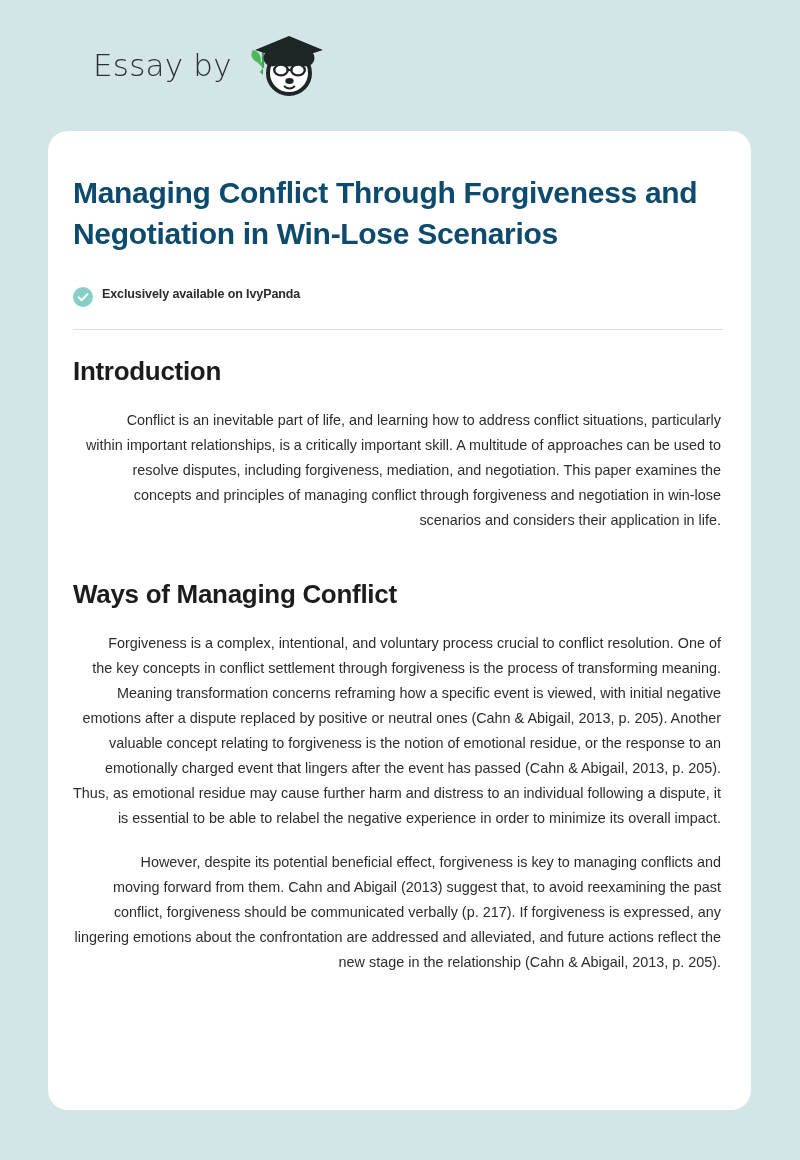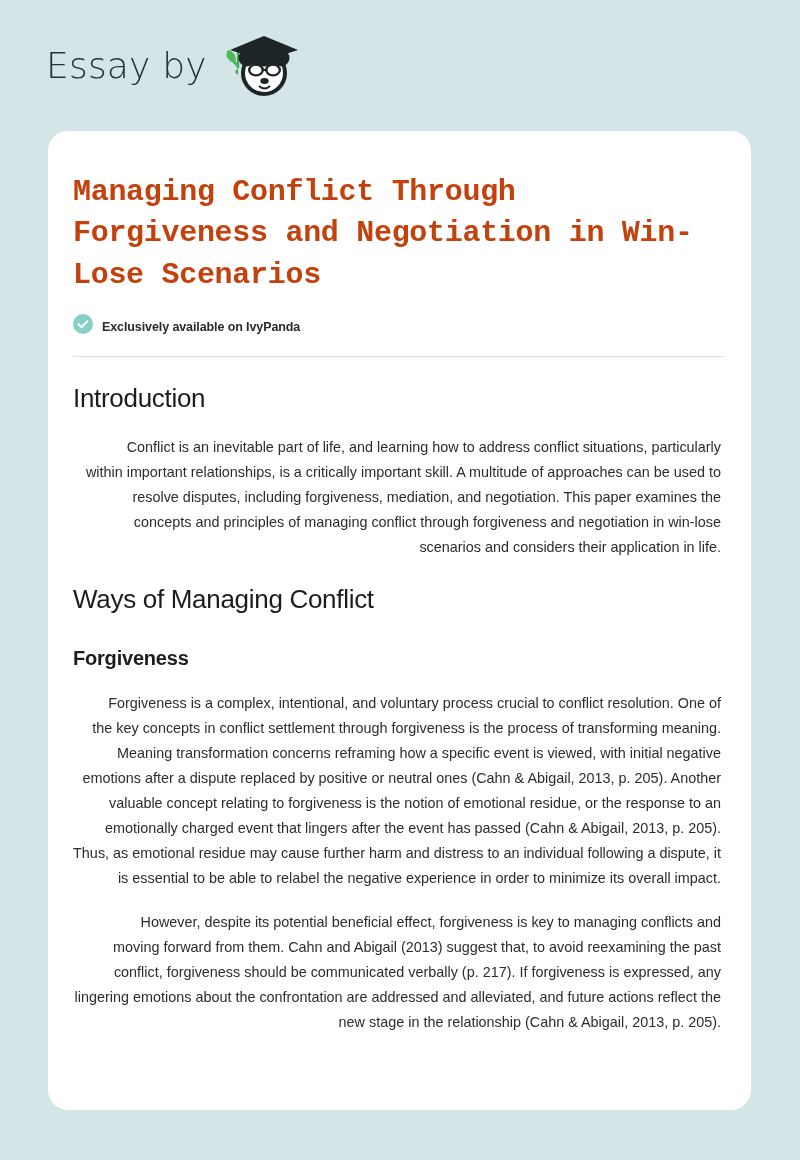--- a/index.html
+++ b/index.html
@@ -19,25 +19,26 @@
   .brand-header {
     display: flex;
     align-items: center;
     height: 131px;
     padding-left: 46px;
     gap: 10px;
   }
 
   .brand-essay-by {
     font-family: "DejaVu Sans", sans-serif;
-    font-size: 36px;
+    font-size: 31px;
     font-weight: 300;
     color: #2a3334;
     letter-spacing: 0.2px;
     line-height: 1;
+    margin-left: 47px;
   }
 
   .brand-logo-mark {
     width: 86px;
     height: 72px;
     flex: none;
     position: relative;
     top: -2px;
   }
 
@@ -68,36 +69,36 @@
     background: #ffffff;
     border-radius: 20px;
     padding: 41px 28px 40px 25px;
   }
 
   .paper-inner {
     padding: 0 0 0 0;
   }
 
   .doc-title {
-    font-family: Liberation Mono, monospace;
+    font-family: Liberation Sans, sans-serif;
     font-size: 30px;
     font-weight: bold;
     line-height: 1.38;
-    color: #c2410c;
+    color: #0c4a6e;
     letter-spacing: -0.3px;
     margin: 0 0 8px 0;
     padding: 0 10px 0 0;
   }
 
   
   .exclusive-badge {
     display: flex;
-    align-items: flex-end;
+    align-items: flex-start;
     gap: 9px;
-    margin-top: 18px;
+    margin-top: 32px;
   }
 
   .badge-check-circle {
     width: 20px;
     height: 20px;
     border-radius: 50%;
     background: #86cfc6;
     flex: none;
     display: flex;
     align-items: center;
@@ -117,28 +118,28 @@
     height: 1px;
     background: #dedede;
     margin: 22px 0 0 0;
     border: none;
   }
 
   
   .section-h2 {
     font-family: "Liberation Sans", sans-serif;
     font-size: 26px;
-    font-weight: normal;
+    font-weight: bold;
     color: #1c1c1c;
     letter-spacing: -0.3px;
     line-height: 1.2;
   }
 
   .h2-introduction { margin-top: 26px; }
-  .h2-ways        { margin-top: 24px; }
+  .h2-ways        { margin-top: 46px; }
 
   .section-h3 {
     font-family: "Liberation Sans", sans-serif;
     font-size: 20px;
     font-weight: bold;
     color: #1c1c1c;
     letter-spacing: -0.2px;
     line-height: 1.2;
     margin-top: 30px;
   }
@@ -211,20 +212,19 @@
     </div>
 
     <hr class="divider-rule">
 
     <h2 class="section-h2 h2-introduction">Introduction</h2>
 
     <p class="body-par par-after-h2">Conflict is an inevitable part of life, and learning how to address conflict situations, particularly within important relationships, is a critically important skill. A multitude of approaches can be used to resolve disputes, including forgiveness, mediation, and negotiation. This paper examines the concepts and principles of managing conflict through forgiveness and negotiation in win-lose scenarios and considers their application in life.</p>
 
     <h2 class="section-h2 h2-ways">Ways of Managing Conflict</h2>
 
-    <h3 class="section-h3">Forgiveness</h3>
 
     <p class="body-par par-after-h2">Forgiveness is a complex, intentional, and voluntary process crucial to conflict resolution. One of the key concepts in conflict settlement through forgiveness is the process of transforming meaning. Meaning transformation concerns reframing how a specific event is viewed, with initial negative emotions after a dispute replaced by positive or neutral ones (Cahn &amp; Abigail, 2013, p. 205). Another valuable concept relating to forgiveness is the notion of emotional residue, or the response to an emotionally charged event that lingers after the event has passed (Cahn &amp; Abigail, 2013, p. 205). Thus, as emotional residue may cause further harm and distress to an individual following a dispute, it is essential to be able to relabel the negative experience in order to minimize its overall impact.</p>
 
     <p class="body-par">However, despite its potential beneficial effect, forgiveness is key to managing conflicts and moving forward from them. Cahn and Abigail (2013) suggest that, to avoid reexamining the past conflict, forgiveness should be communicated verbally (p. 217). If forgiveness is expressed, any lingering emotions about the confrontation are addressed and alleviated, and future actions reflect the new stage in the relationship (Cahn &amp; Abigail, 2013, p. 205).</p>
 
   </div>
 </div>
 
 </body></html>

